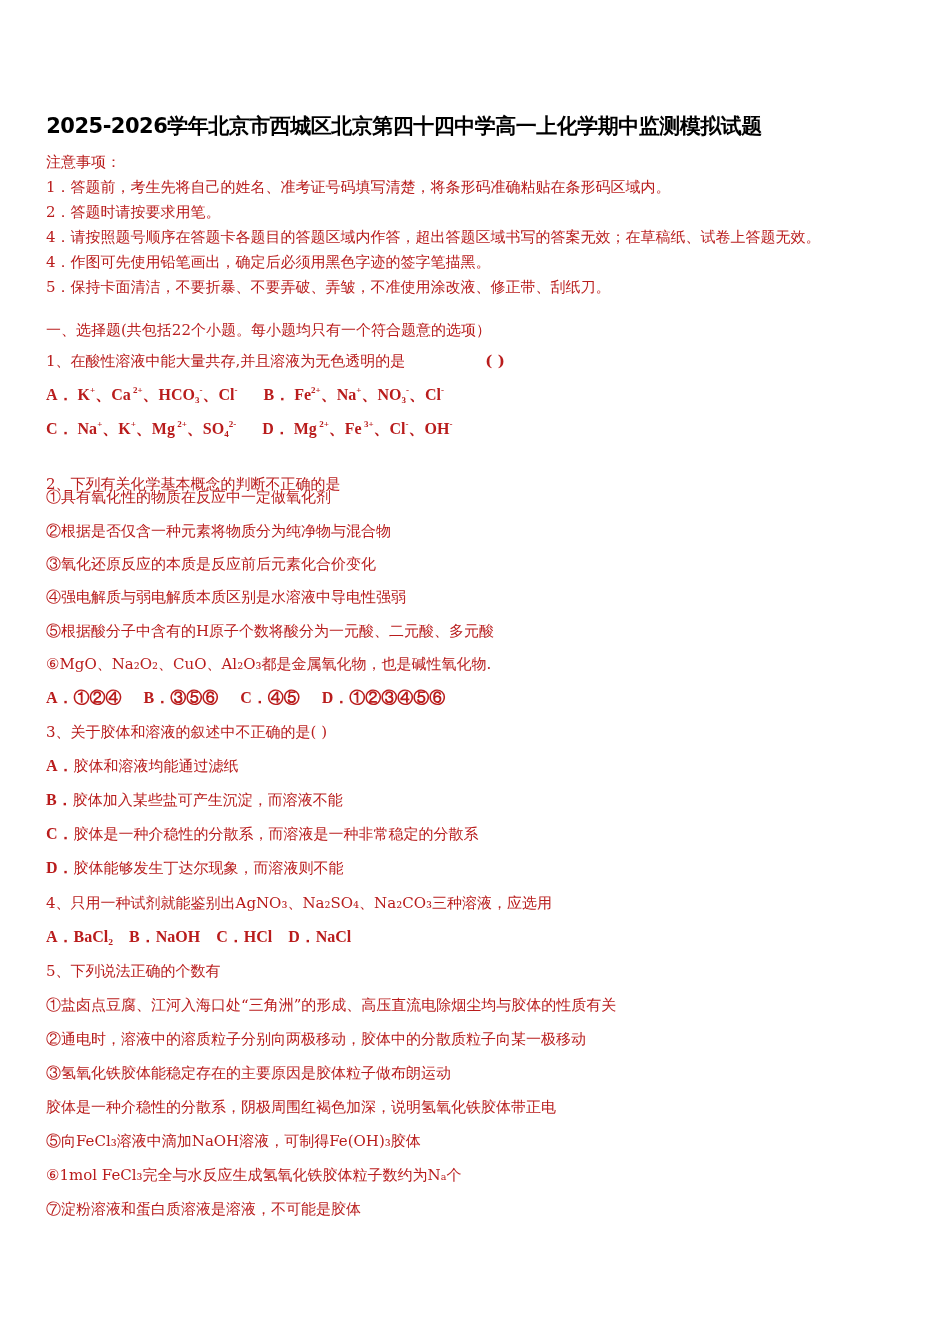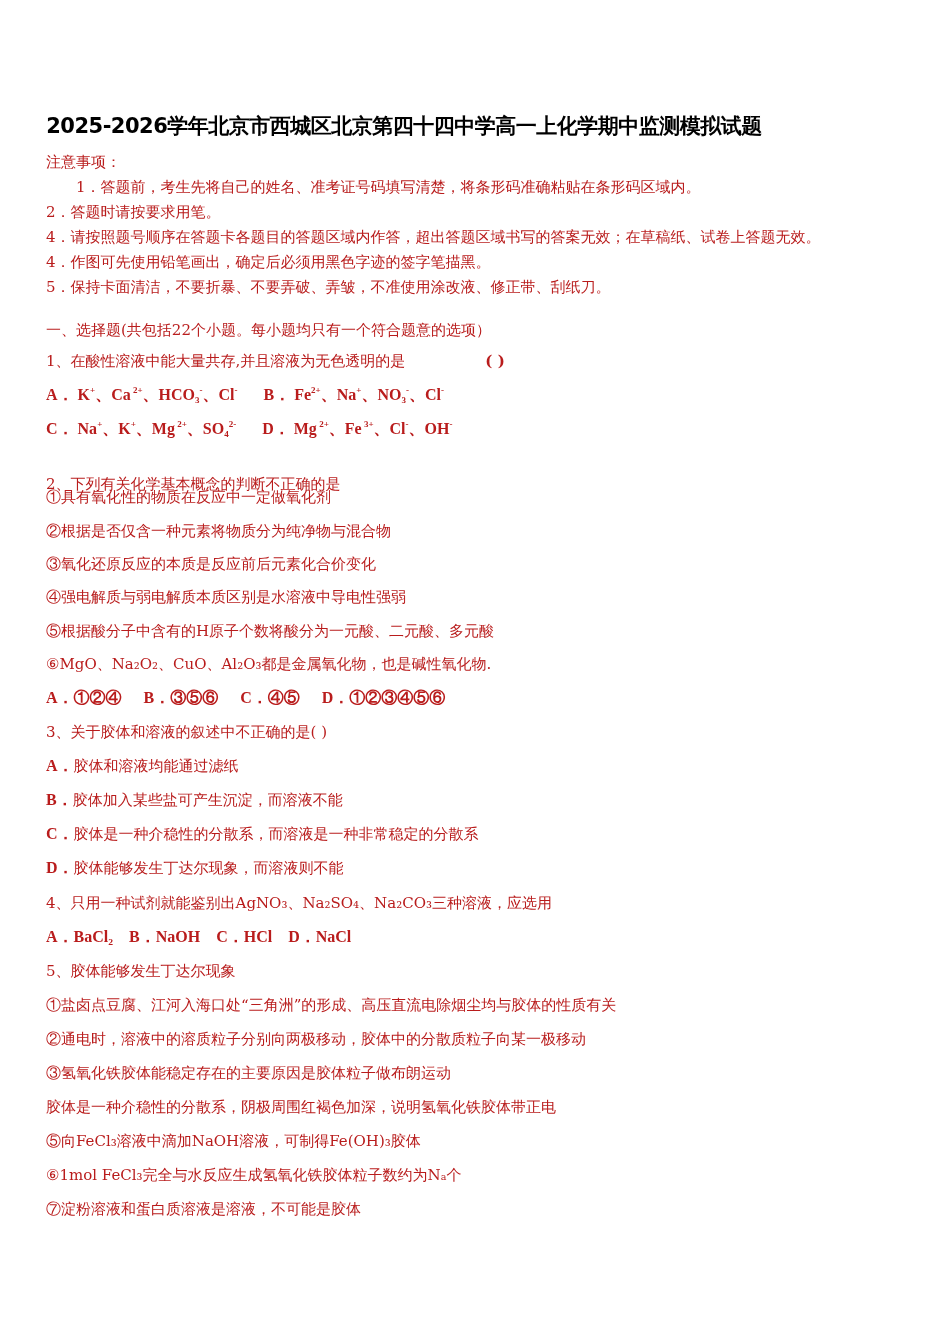--- a/index.html
+++ b/index.html
@@ -14,21 +14,21 @@
   sub { font-size: 9px; vertical-align: -3px; line-height: 0; }
   .gap { display: inline-block; width: 18px; }
   .paren { display: inline-block; margin-left: 80px; font-weight: bold; }
 </style>
 </head>
 <body>
 
 <div class="title">2025-2026学年北京市西城区北京第四十四中学高一上化学期中监测模拟试题</div>
 
 <div class="line" style="top:152px;">注意事项：</div>
-<div class="line" style="top:177px;margin-left:30px;">1．答题前，考生先将自己的姓名、准考证号码填写清楚，将条形码准确粘贴在条形码区域内。</div>
+<div class="line" style="top:177px;">1．答题前，考生先将自己的姓名、准考证号码填写清楚，将条形码准确粘贴在条形码区域内。</div>
 <div class="line" style="top:202px;">2．答题时请按要求用笔。</div>
 <div class="line" style="top:227px;">4．请按照题号顺序在答题卡各题目的答题区域内作答，超出答题区域书写的答案无效；在草稿纸、试卷上答题无效。</div>
 <div class="line" style="top:252px;">4．作图可先使用铅笔画出，确定后必须用黑色字迹的签字笔描黑。</div>
 <div class="line" style="top:277px;">5．保持卡面清洁，不要折暴、不要弄破、弄皱，不准使用涂改液、修正带、刮纸刀。</div>
 
 <div class="line" style="top:320px;">一、选择题(共包括22个小题。每小题均只有一个符合题意的选项）</div>
 
 <div class="line" style="top:351px;">
   <span>1、</span><span>在酸性溶液中能大量共存,并且溶液为无色透明的是</span><span class="paren">(   )</span>
 </div>
@@ -75,21 +75,21 @@
   <span>4、</span><span>只用一种试剂就能鉴别出AgNO₃、Na₂SO₄、Na₂CO₃三种溶液，应选用</span>
 </div>
 <div class="line opt" style="top:927px;">
   <span><span>A．</span><span>BaCl₂</span></span><span class="gap" style="width:12px"></span>
   <span><span>B．</span><span>NaOH</span></span><span class="gap" style="width:12px"></span>
   <span><span>C．</span><span>HCl</span></span><span class="gap" style="width:12px"></span>
   <span><span>D．</span><span>NaCl</span></span>
 </div>
 
 <div class="line" style="top:961px;">
-  <span>5、</span><span>胶体能够发生丁达尔现象</span>
+  <span>5、</span><span>下列说法正确的个数有</span>
 </div>
 <div class="line" style="top:995px;">①盐卤点豆腐、江河入海口处“三角洲”的形成、高压直流电除烟尘均与胶体的性质有关</div>
 <div class="line" style="top:1029px;">②通电时，溶液中的溶质粒子分别向两极移动，胶体中的分散质粒子向某一极移动</div>
 <div class="line" style="top:1063px;text-align:center;">③氢氧化铁胶体能稳定存在的主要原因是胶体粒子做布朗运动</div>
 <div class="line" style="top:1097px;">胶体是一种介稳性的分散系，阴极周围红褐色加深，说明氢氧化铁胶体带正电</div>
 <div class="line" style="top:1131px;">⑤向FeCl₃溶液中滴加NaOH溶液，可制得Fe(OH)₃胶体</div>
 <div class="line" style="top:1165px;">⑥1mol FeCl₃完全与水反应生成氢氧化铁胶体粒子数约为Nₐ个</div>
 <div class="line" style="top:1199px;">⑦淀粉溶液和蛋白质溶液是溶液，不可能是胶体</div>
 
 </body></html>

